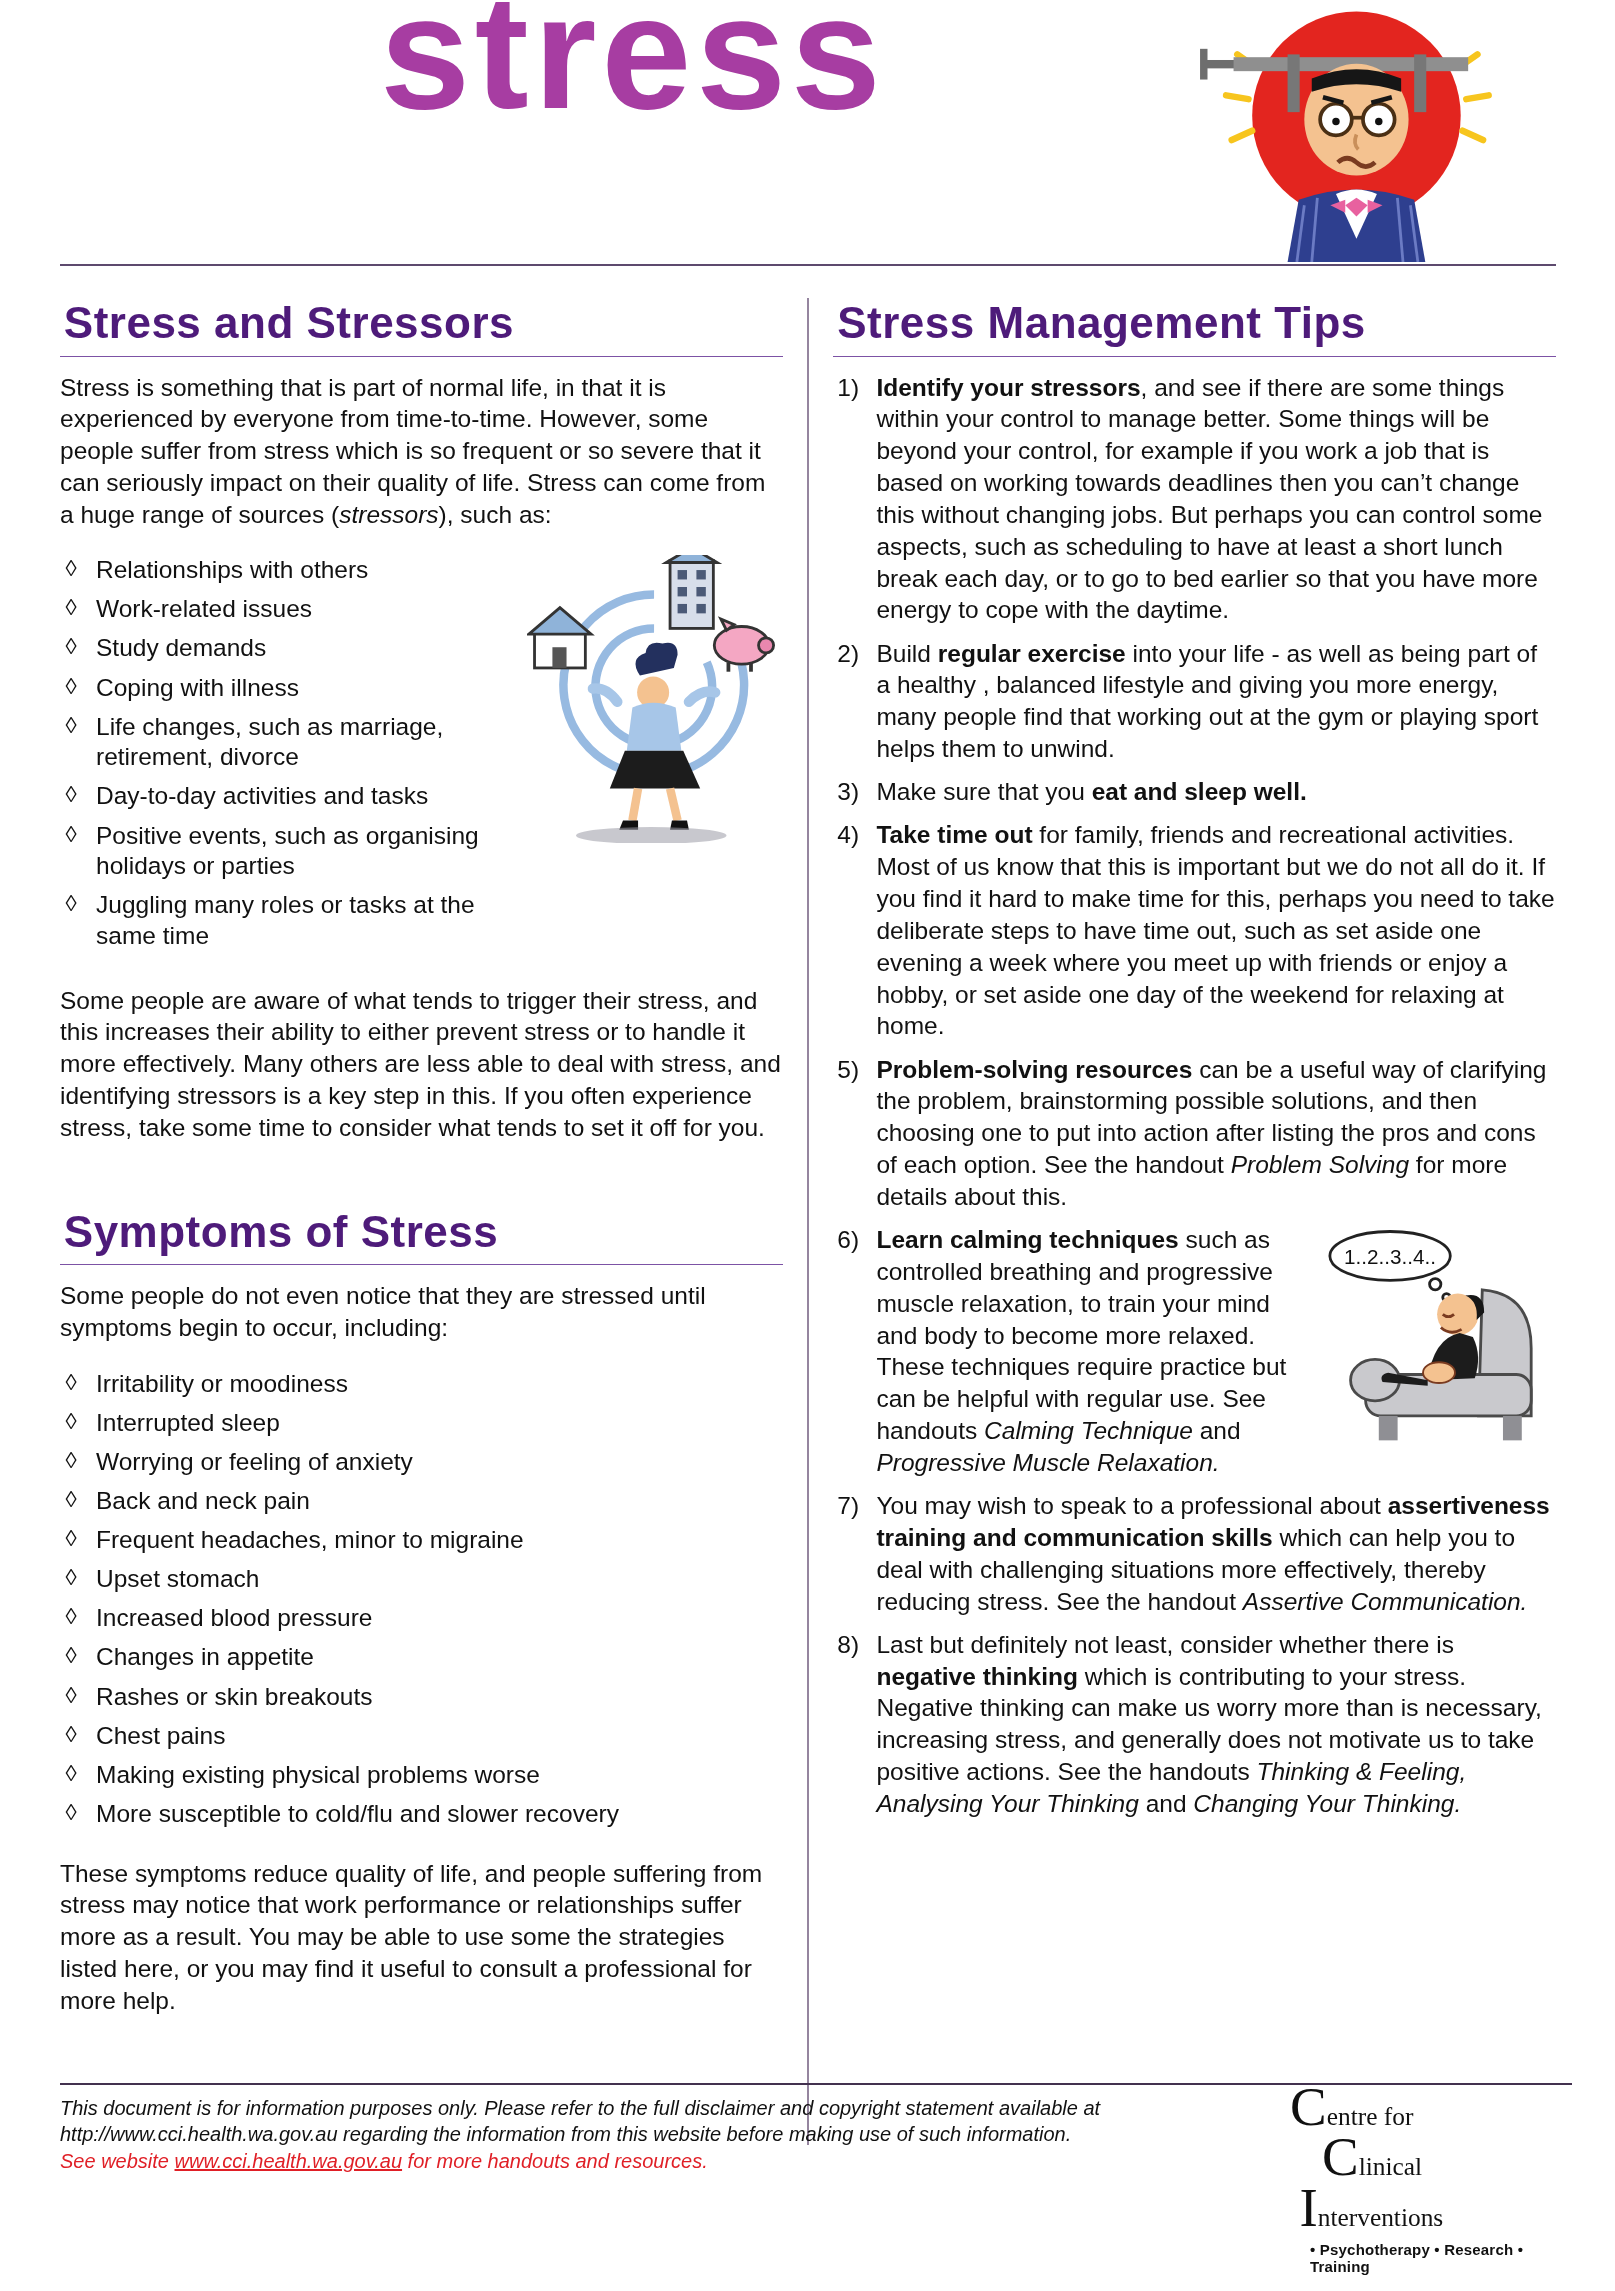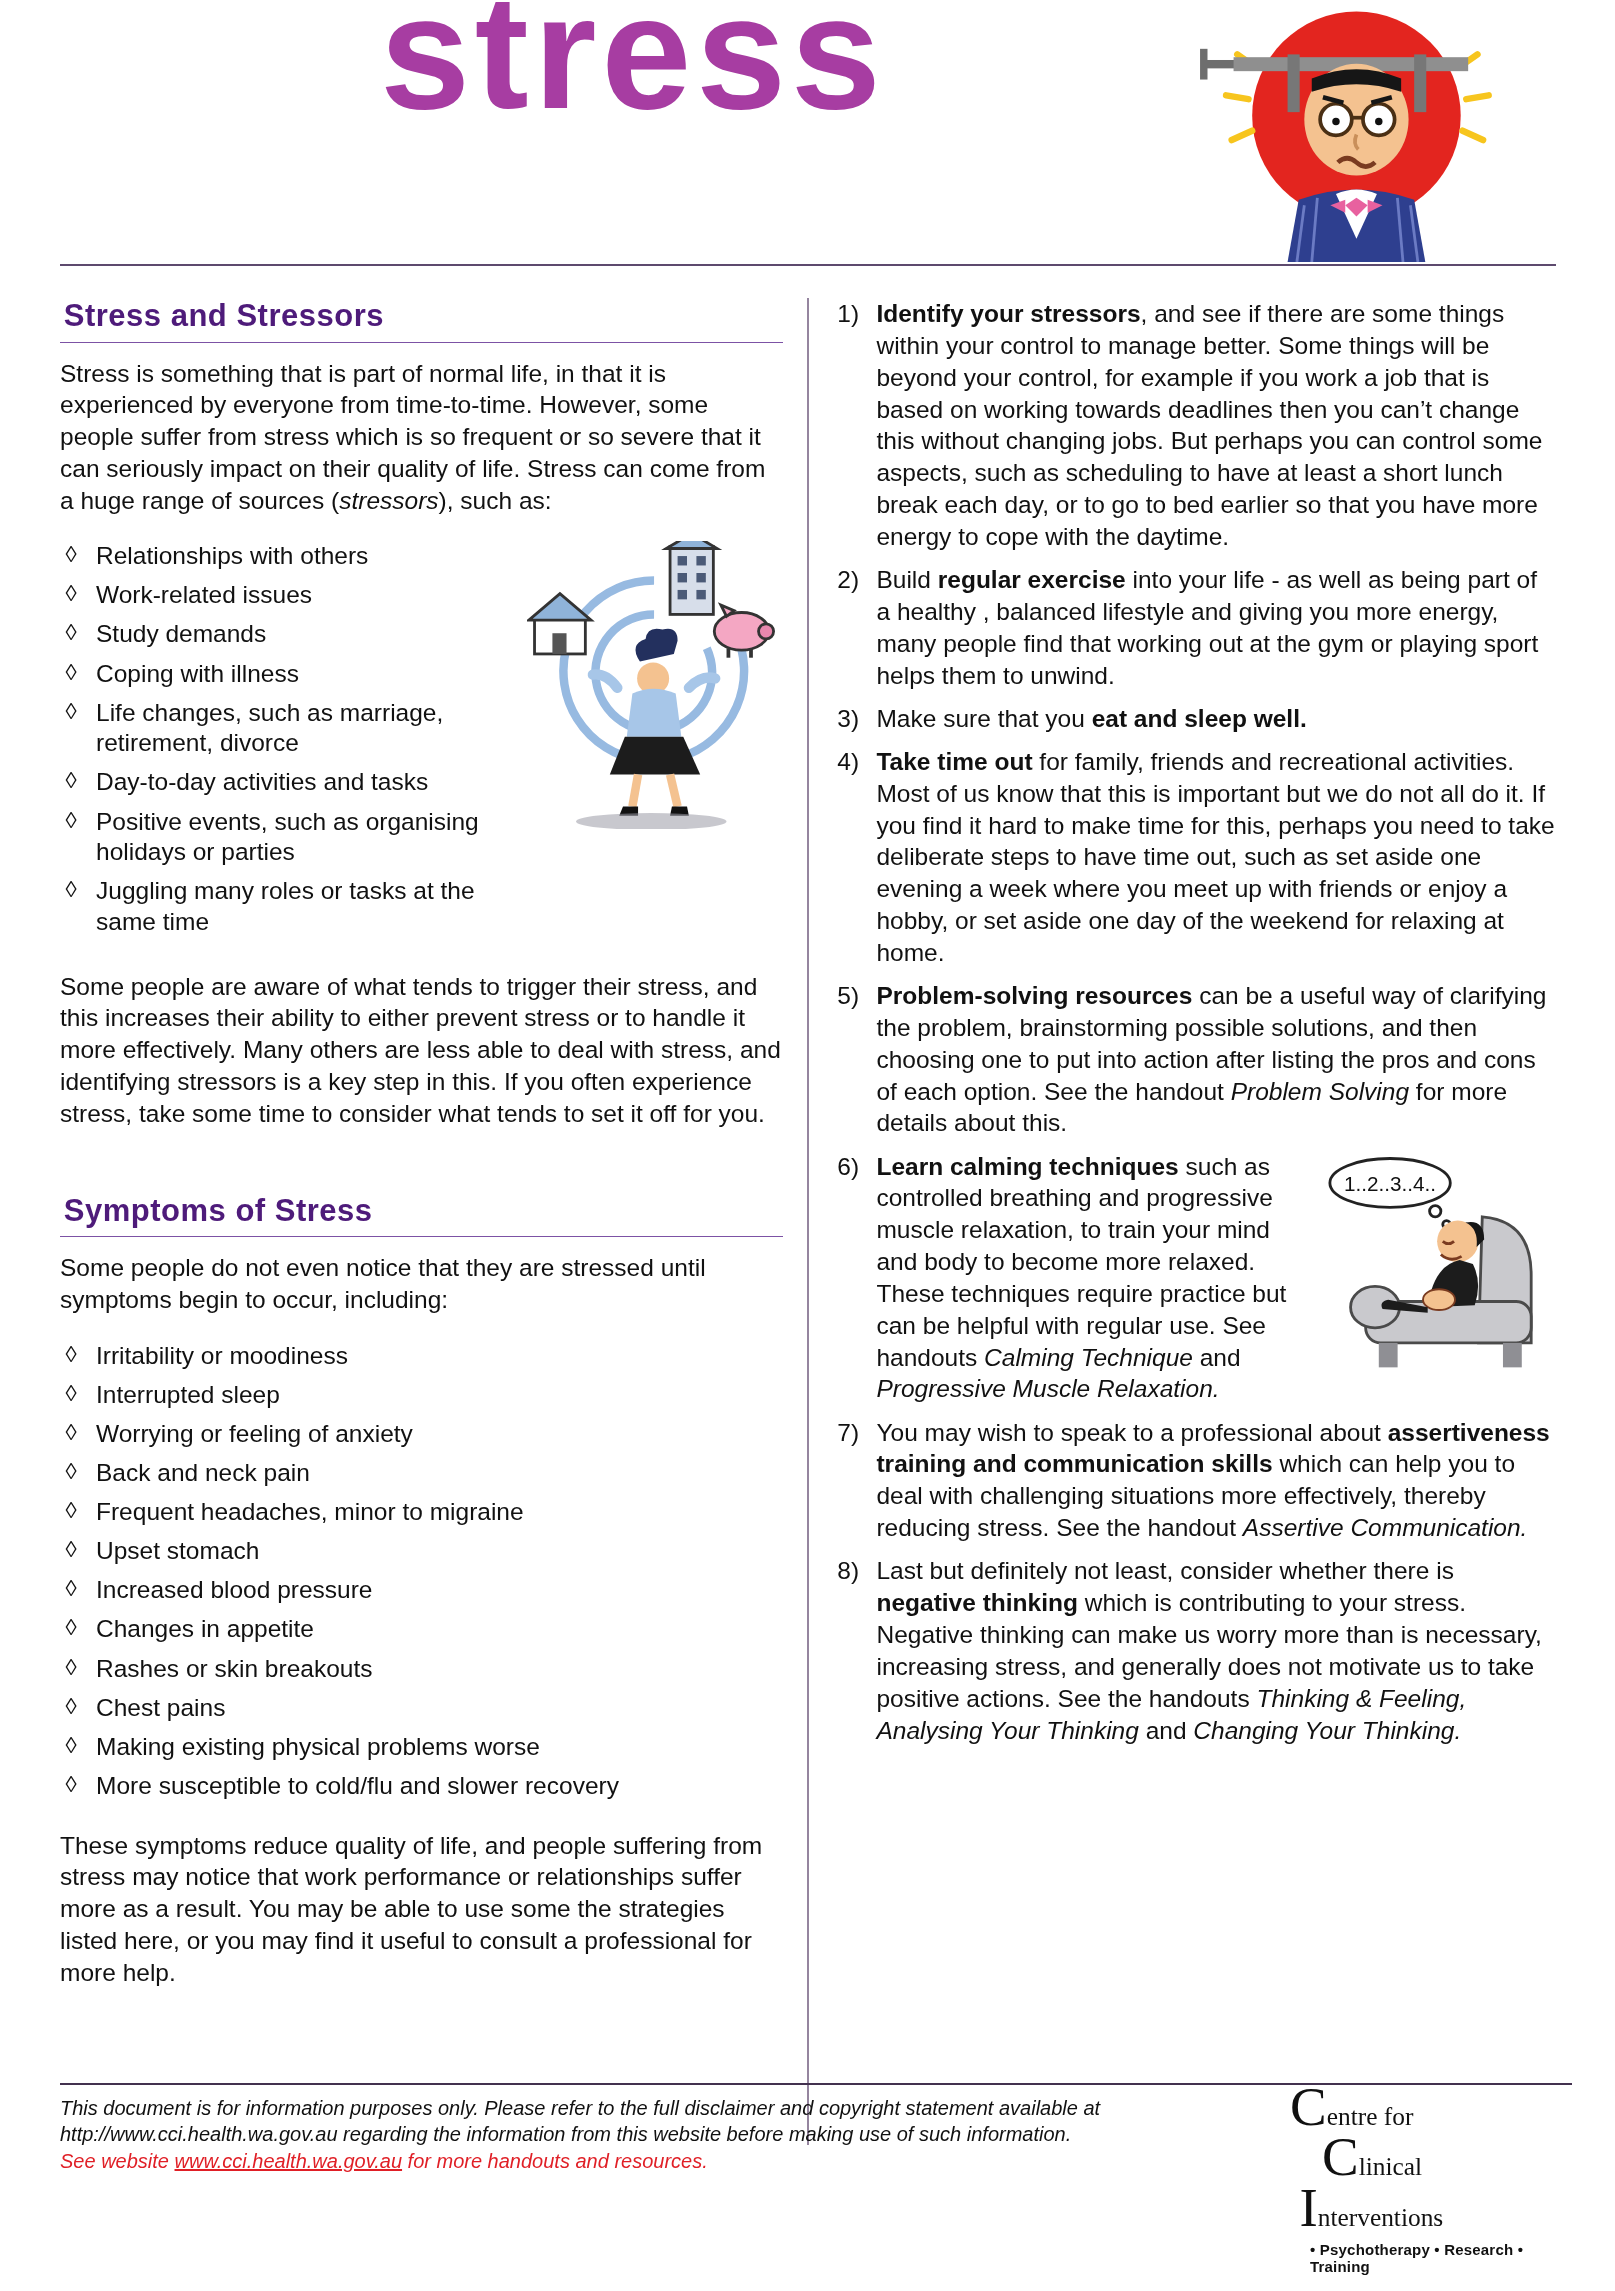--- a/index.html
+++ b/index.html
@@ -12,21 +12,21 @@
   .title-block { padding-top:7.5px; }
   .title1 { font-size:111px; font-weight:bold; color:#7C2E8E; line-height:1; letter-spacing:2.8px; padding-left:66px; }
   .title2 { font-size:162px; font-weight:bold; color:#A73DA2; line-height:0.78; letter-spacing:4.7px; padding-left:301px; margin-top:-24.5px; }
   .man-illustration { width:320px; height:256px; flex:0 0 auto; margin-right:28px; }
 
   
   .columns { display:flex; gap:24.5px; padding-top:32px; min-height:1879px; align-items:stretch; }
   .col { flex:1 1 0; min-width:0; }
   .divider { width:1.9px; background:#95859f; flex:0 0 auto; }
 
-  h2.section { font-size:31px; font-weight:bold; color:#4E1B7A; letter-spacing:0.5px; border-bottom:1.9px solid #7C52A5; padding:0 0 7.5px 3.8px; margin-bottom:15px; }
+  h2.section { font-size:44px; font-weight:bold; color:#4E1B7A; letter-spacing:0.5px; border-bottom:1.9px solid #7C52A5; padding:0 0 7.5px 3.8px; margin-bottom:15px; }
   .mt { margin-top:63px; }
   p.para { font-size:24.5px; line-height:1.3; margin-bottom:24.5px; }
   .i { font-style:italic; }
   .b { font-weight:bold; }
   .u { text-decoration:underline; }
 
   
   .bullets-row { display:flex; gap:7.5px; margin-bottom:24.5px; }
   .bullets-row ul { flex:1 1 auto; }
   ul.diamond { list-style:none; }
@@ -207,20 +207,21 @@
         <li><span class="dia">◊</span><span>Making existing physical problems worse</span></li>
         <li><span class="dia">◊</span><span>More susceptible to cold/flu and slower recovery</span></li>
       </ul>
 
       <p class="para">These symptoms reduce quality of life, and people suffering from stress may notice that work performance or relationships suffer more as a result. You may be able to use some the strategies listed here, or you may find it useful to consult a professional for more help.</p>
     </section>
 
     <div class="divider"></div>
 
     <section class="col">
+      <h2 class="section">Stress Management Tips</h2>
 
       <div class="tips">
         <div class="tip">
           <span class="tip-num">1)</span>
           <div class="tip-body"><span class="b">Identify your stressors</span><span>, and see if there are some things within your control to manage better. Some things will be beyond your control, for example if you work a job that is based on working towards deadlines then you can’t change this without changing jobs. But perhaps you can control some aspects, such as scheduling to have at least a short lunch break each day, or to go to bed earlier so that you have more energy to cope with the daytime.</span></div>
         </div>
         <div class="tip">
           <span class="tip-num">2)</span>
           <div class="tip-body"><span>Build </span><span class="b">regular exercise</span><span> into your life - as well as being part of a healthy , balanced lifestyle and giving you more energy, many people find that working out at the gym or playing sport helps them to unwind.</span></div>
         </div>

